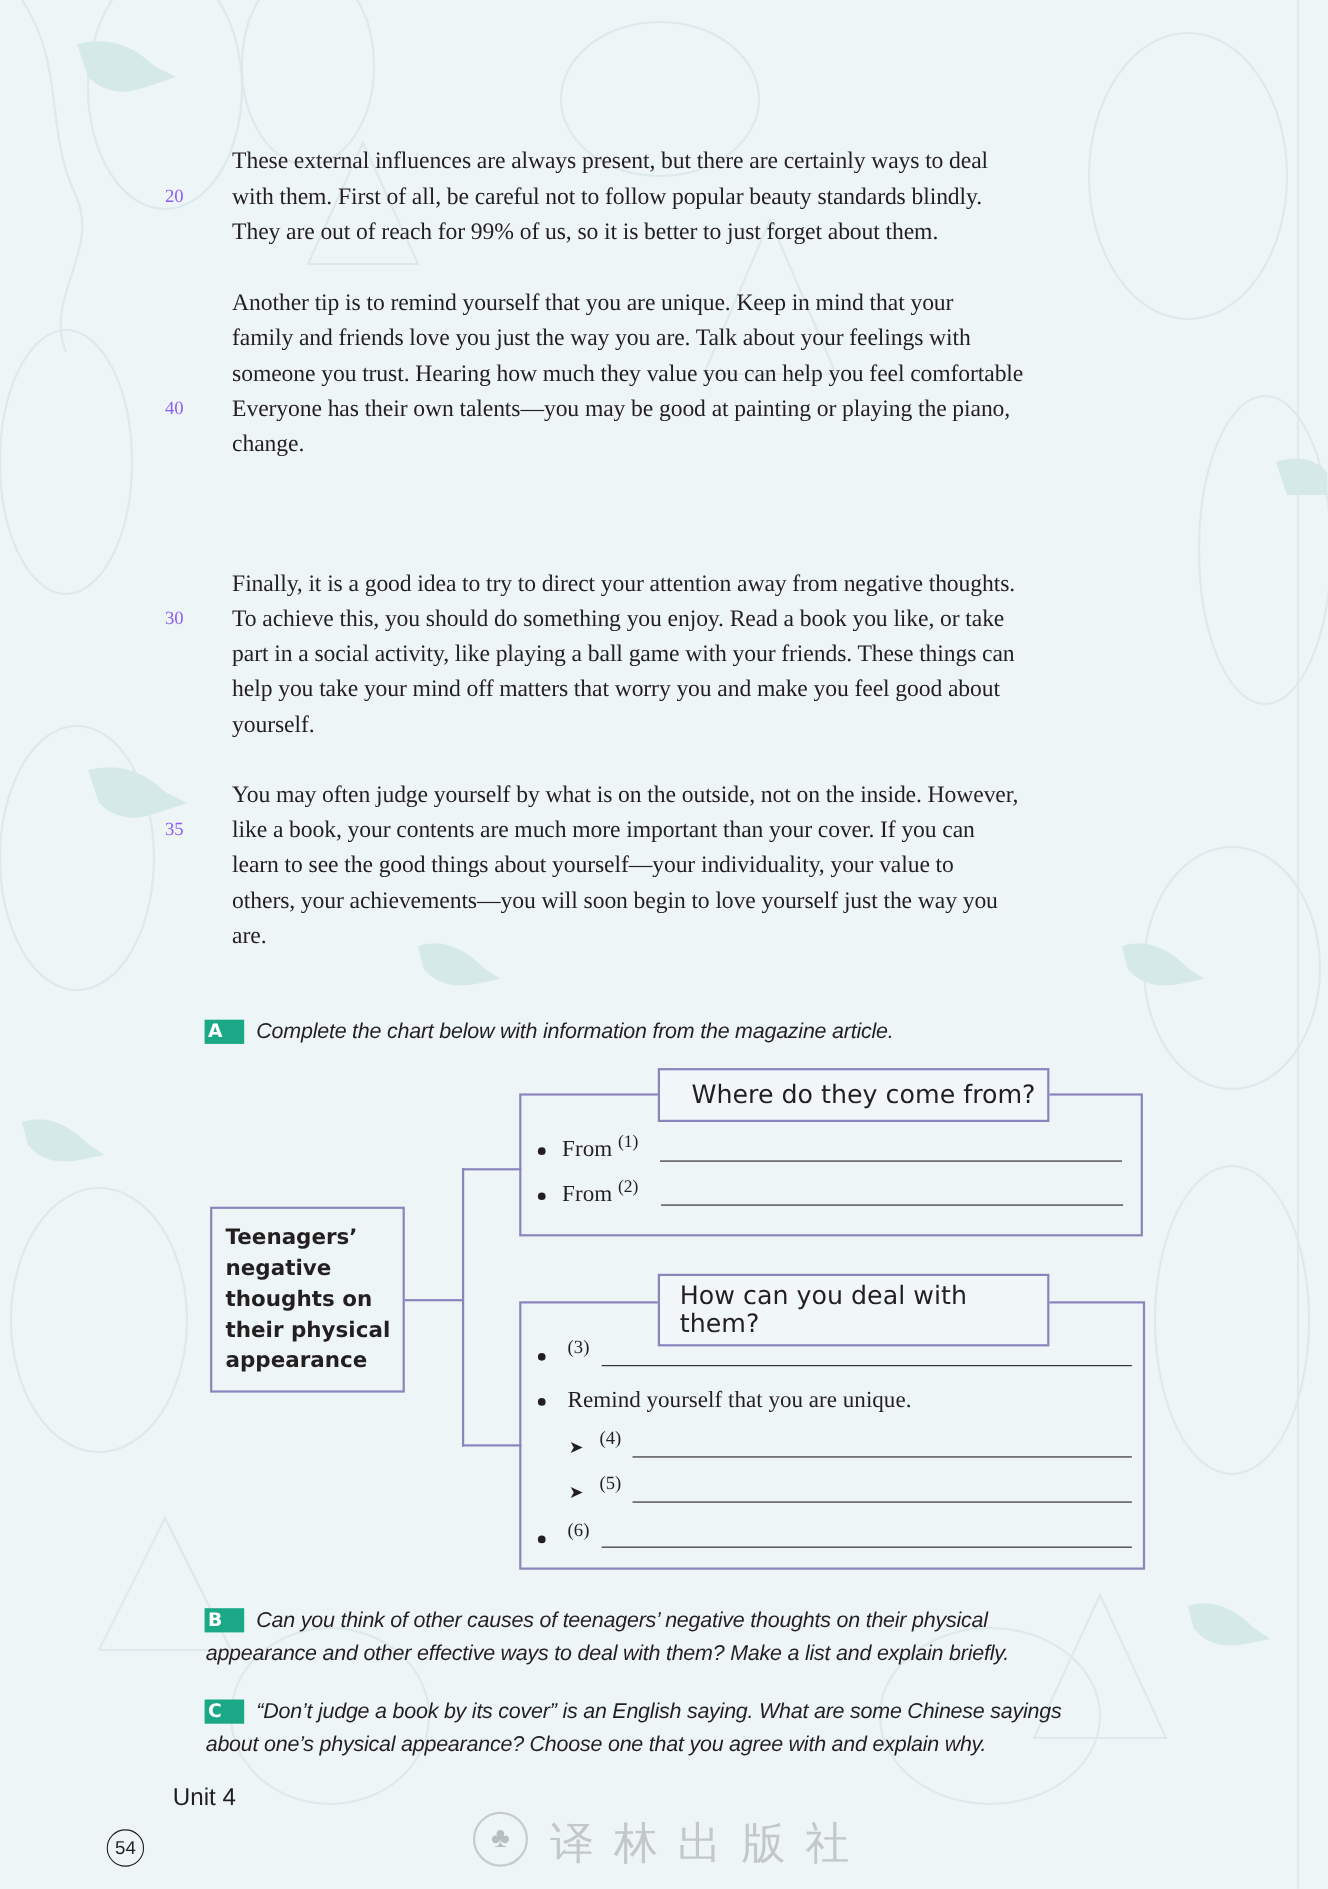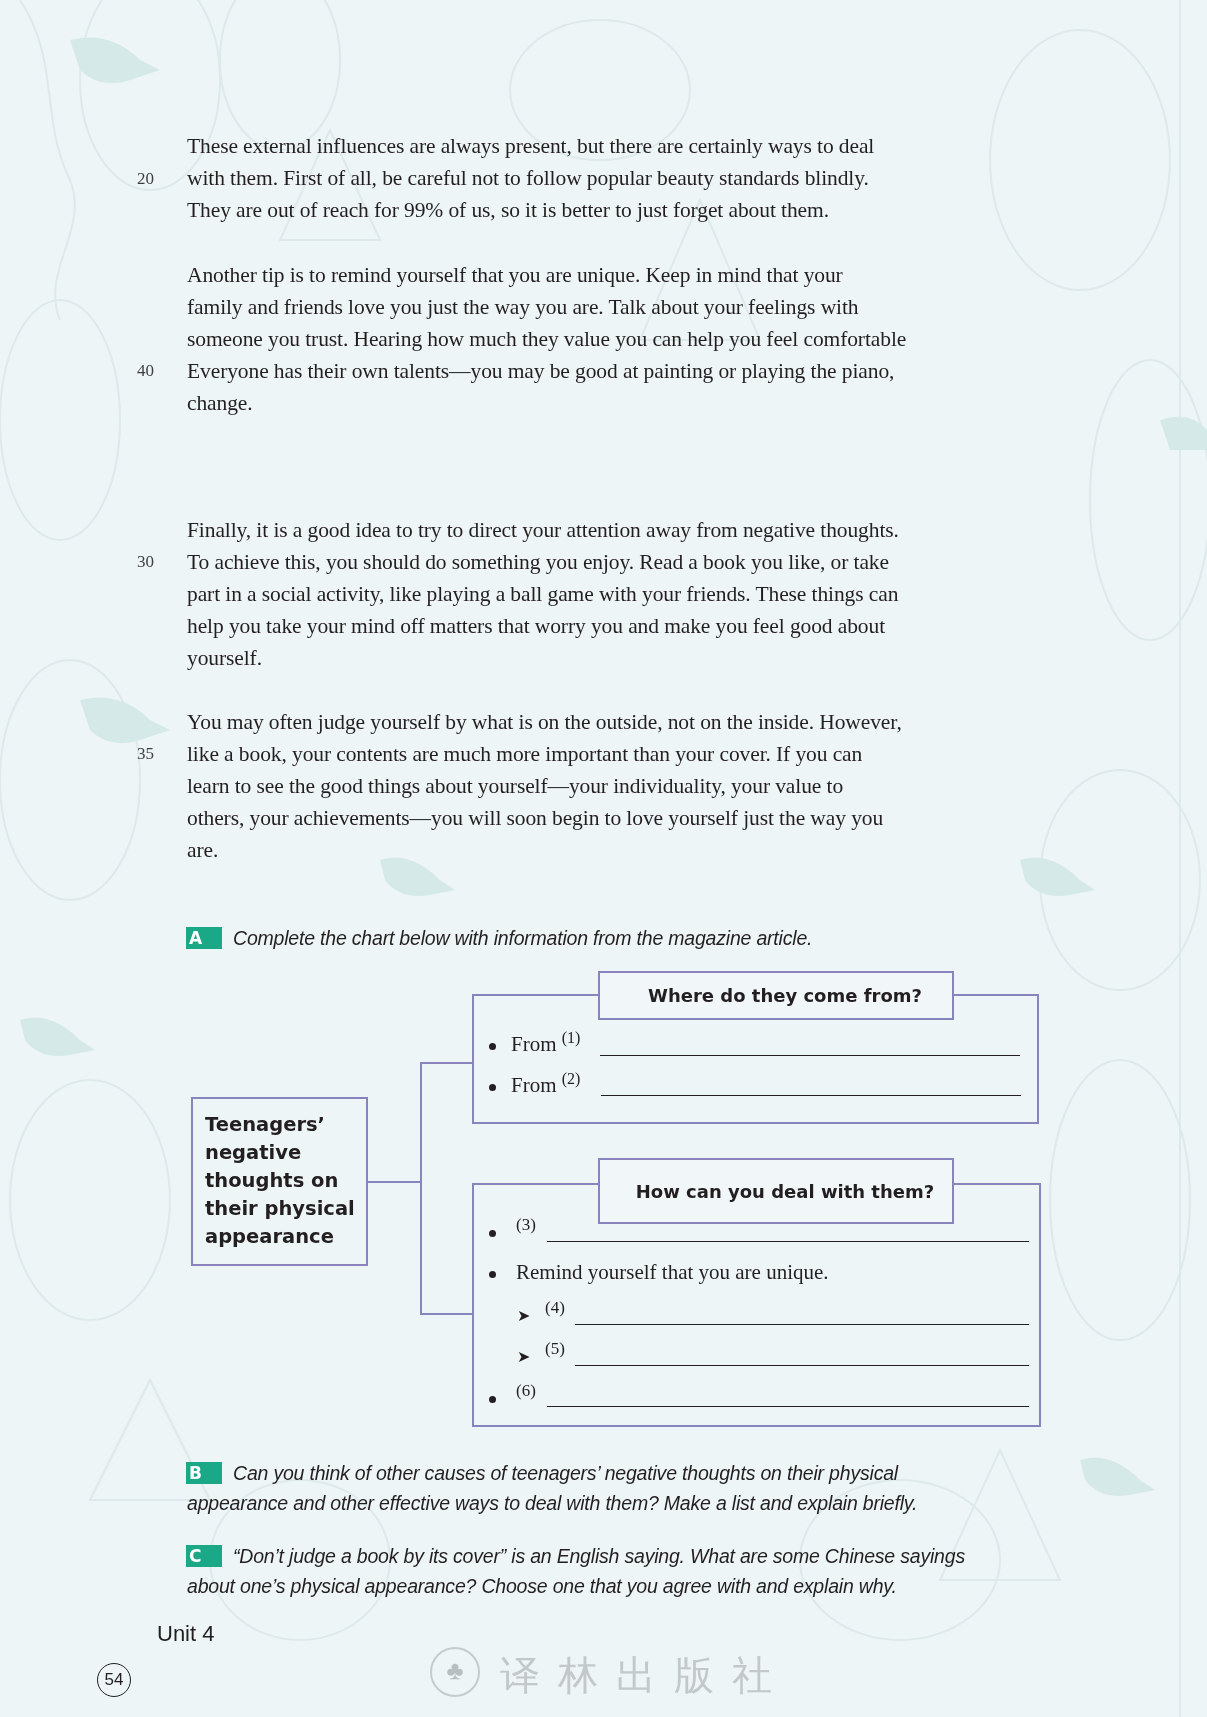--- a/index.html
+++ b/index.html
@@ -7,38 +7,38 @@
     width: 1207px; height: 1717px; position: relative; overflow: hidden;
     background: #eef5f6;
     font-family: "Liberation Serif", "DejaVu Serif", serif;
     color: #231f20;
   }
   .bg-pattern { position: absolute; inset: 0; z-index: 0; pointer-events: none; }
   .layer { position: absolute; inset: 0; z-index: 1; }
 
   
   .para { position: absolute; left: 187px; width: 860px; font-size: 21.5px; line-height: 32px; letter-spacing: -0.1px; }
-  .para .line { display: block; white-space: nowrap; height: 32px; }
-  .lineno { position: absolute; left: 137px; width: 30px; font-size: 17px; line-height: 32px; color: #404040; }
+  .para .line { display: block; white-space: nowrap; height: 32px; margin-left: 24px; }
+  .lineno { position: absolute; left: 137px; width: 30px; font-size: 17px; line-height: 32px; color: #8b5cf6; text-align: right; }
 
   
   .badge {
     position: absolute; width: 36px; height: 22px; background: #1aa887; color: #fff;
     font-family: "DejaVu Sans", "Liberation Sans", sans-serif; font-weight: bold; font-size: 17px;
     line-height: 22px; padding-left: 3px; box-sizing: border-box;
   }
   .instr {
     position: absolute; font-family: "Liberation Sans", "DejaVu Sans", sans-serif; font-style: italic;
     font-size: 19.5px; line-height: 30px; color: #231f20; white-space: nowrap; letter-spacing: -0.2px;
   }
 
   
   .box { position: absolute; border: 2px solid #8a84bd; box-sizing: border-box; }
   .hbox { background: #f1f6f8; display: flex; align-items: center; justify-content: center;
-          font-family: "DejaVu Sans", "Liberation Sans", sans-serif; font-weight: bold; font-size: 18px; color: #231f20; padding-left: 18px; }
+          font-family: "DejaVu Sans", "Liberation Sans", sans-serif; font-weight: normal; font-size: 23px; color: #231f20; padding-left: 18px; }
   .conn { position: absolute; background: #8a84bd; }
   .root-text { position: absolute; left: 12px; top: 12px; font-family: "DejaVu Sans", "Liberation Sans", sans-serif;
                font-weight: bold; font-size: 19.5px; line-height: 28px; color: #231f20; }
   .item { position: absolute; font-size: 21px; white-space: nowrap; }
   .bullet { position: absolute; width: 7px; height: 7px; border-radius: 50%; background: #231f20; }
   .sup { font-size: 16px; position: relative; top: -8px; }
   .num { font-size: 17px; position: relative; top: -4px; }
   .blank { position: absolute; height: 0; border-top: 1.6px solid #231f20; }
   .arrow { position: absolute; font-size: 16px; }
 

